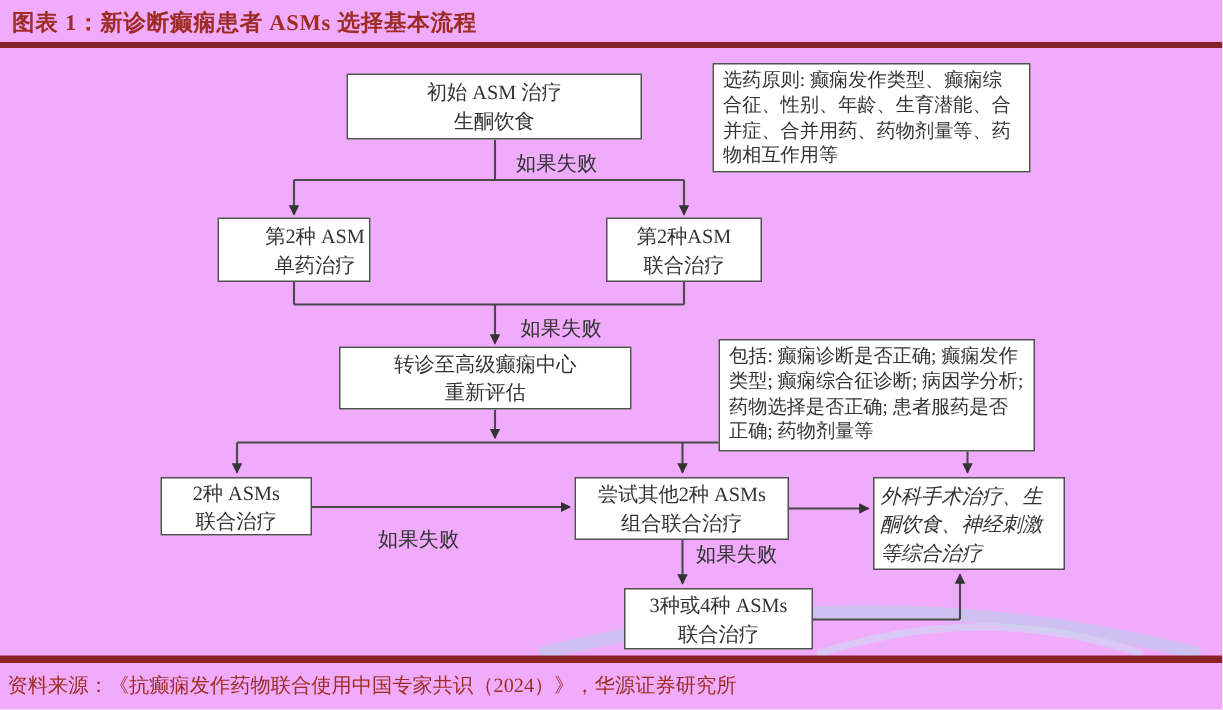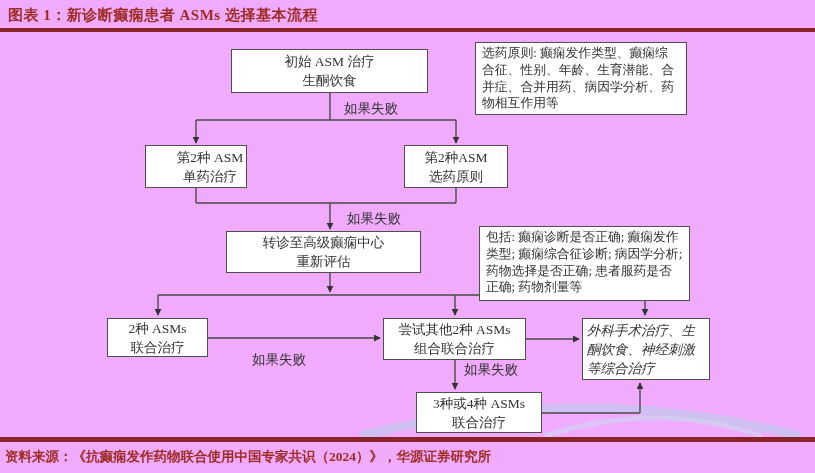--- a/index.html
+++ b/index.html
@@ -9,21 +9,21 @@
     color:var(--ink,#333);
   }
   .fig-title {
     position:absolute; left:8px; top:6px; font-size:15px; font-weight:bold;
     color:var(--accent_red,#9f2c24); letter-spacing:0.5px; white-space:nowrap;
   }
   .rule { position:absolute; left:0; width:815px; background:var(--rule_red,#8a2327); }
   .rule-top { top:28px; height:4px; }
   .rule-bottom { top:437px; height:5px; }
   .source-line {
-    position:absolute; left:5px; top:448px; font-size:13.5px; font-weight:bold;
+    position:absolute; left:5px; top:448px; font-size:13.5px; font-weight:normal;
     color:var(--accent_red,#9f2c24); white-space:nowrap;
   }
   svg.connectors { position:absolute; left:0; top:0; }
   .fbox {
     position:absolute; box-sizing:border-box; background:#ffffff;
     border:1.4px solid var(--box_border,#4f4f4f);
     display:flex; align-items:center; justify-content:center;
     text-align:center; white-space:pre-line;
     font-size:13.5px; line-height:19px; color:var(--ink,#333);
   }
@@ -91,32 +91,32 @@
       <path d="M455,360 V389"></path>
       <path d="M640,413 V383"></path>
     </g>
   </svg>
 
   <div class="fbox" id="box-initial">初始 ASM 治疗
 生酮饮食</div>
   <div class="fbox" id="box-second-mono">第2种 ASM
 单药治疗</div>
   <div class="fbox" id="box-second-combo">第2种ASM
-选药原则</div>
+联合治疗</div>
   <div class="fbox" id="box-referral">转诊至高级癫痫中心
 重新评估</div>
   <div class="fbox" id="box-two-asms">2种 ASMs
 联合治疗</div>
   <div class="fbox" id="box-try-other">尝试其他2种 ASMs
 组合联合治疗</div>
   <div class="fbox wrap-left" id="box-comprehensive">外科手术治疗、生酮饮食、神经刺激等综合治疗</div>
   <div class="fbox" id="box-three-four">3种或4种 ASMs
 联合治疗</div>
 
-  <div class="note" id="note-principles">选药原则: 癫痫发作类型、癫痫综合征、性别、年龄、生育潜能、合并症、合并用药、病因学分析、药物相互作用等</div>
+  <div class="note" id="note-principles">选药原则: 癫痫发作类型、癫痫综合征、性别、年龄、生育潜能、合并症、合并用药、药物剂量等、药物相互作用等</div>
   <div class="note" id="note-includes">包括: 癫痫诊断是否正确; 癫痫发作类型; 癫痫综合征诊断; 病因学分析; 药物选择是否正确; 患者服药是否正确; 药物剂量等</div>
 
   <div class="elabel" id="elabel-1">如果失败</div>
   <div class="elabel" id="elabel-2">如果失败</div>
   <div class="elabel" id="elabel-3">如果失败</div>
   <div class="elabel" id="elabel-4">如果失败</div>
 
   <div class="rule rule-bottom"></div>
   <div class="source-line">资料来源：《抗癫痫发作药物联合使用中国专家共识（2024）》，华源证券研究所</div>
 

